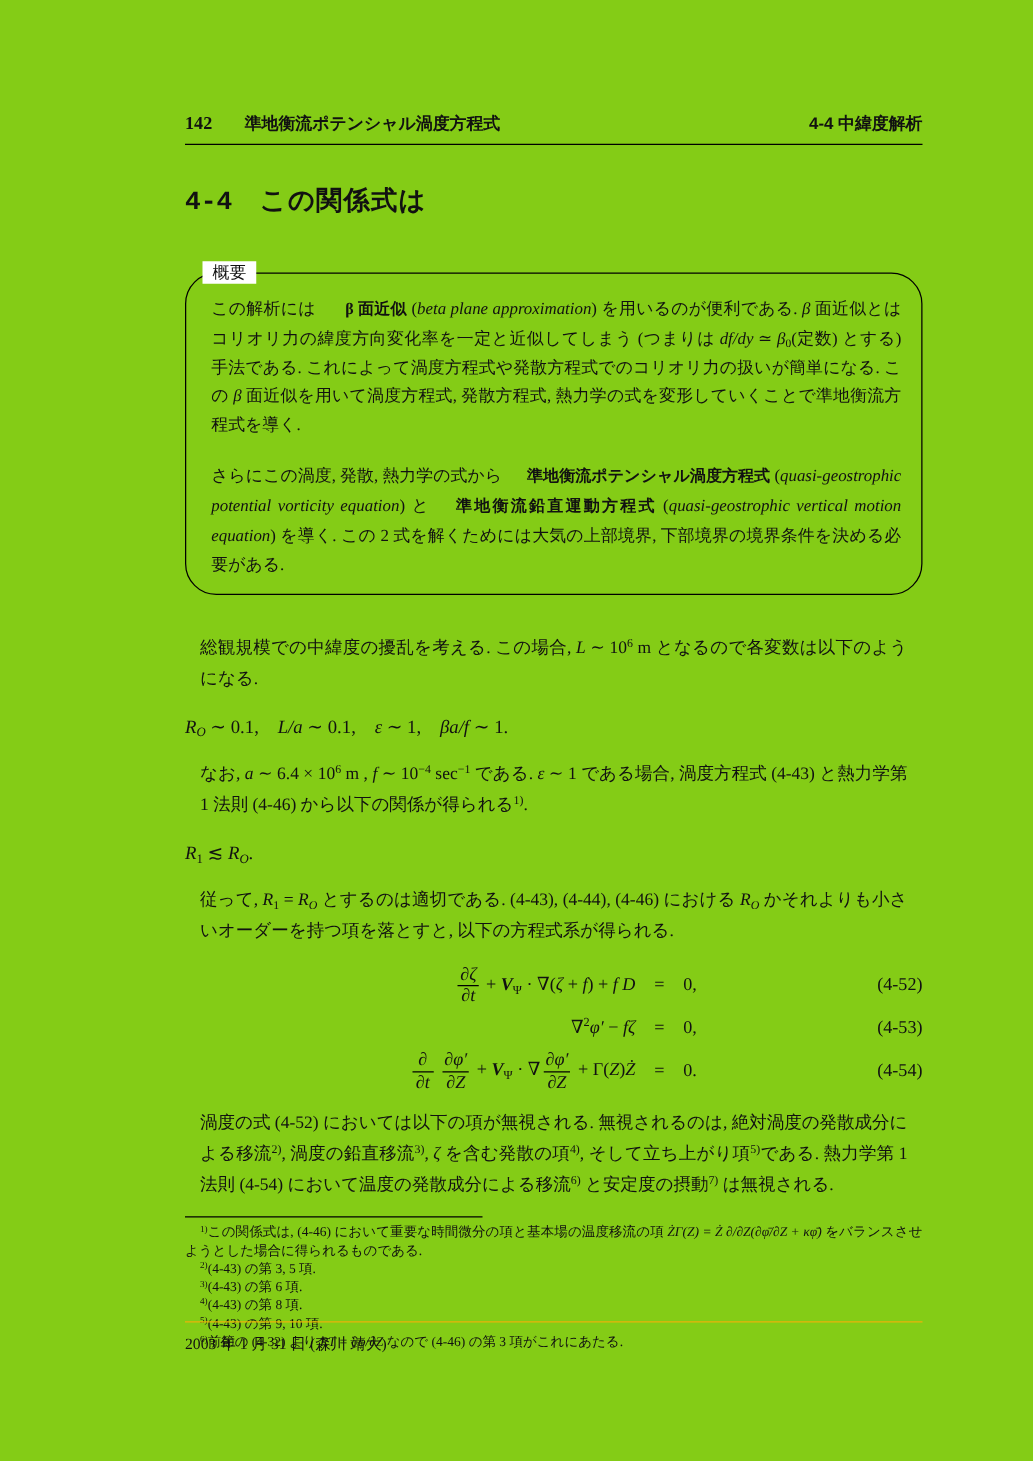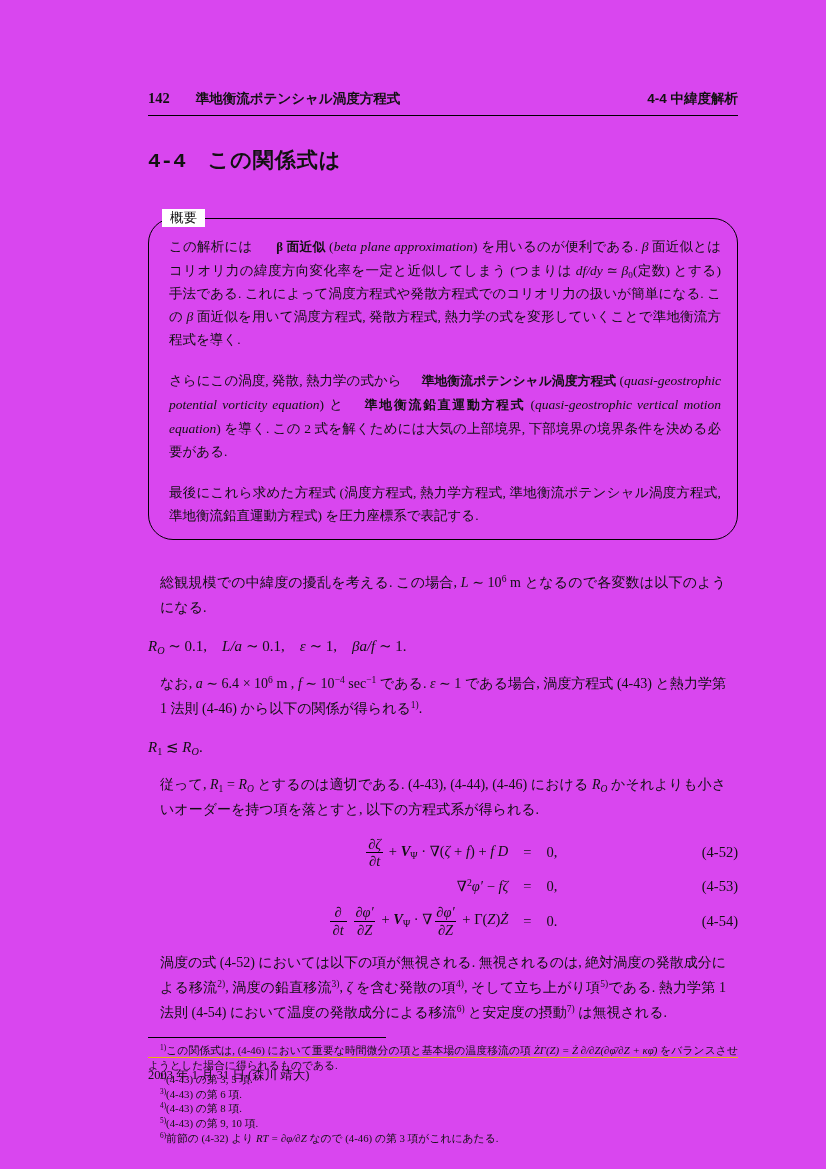--- a/index.html
+++ b/index.html
@@ -1,19 +1,19 @@
 <!DOCTYPE html>
 <html><head>
 <meta charset="utf-8">
 <style>
   html,body{margin:0;padding:0;background:#888;}
   .page{
     position:relative;
     width:826px;height:1169px;
-    background:#d946ef;
+    background:#84cc16;
     font-family:"Liberation Serif","DejaVu Serif",serif;
     color:#111;
     overflow:hidden;
     margin:0 auto;
   }
   .content{width:590px;margin-left:148px;padding-top:90px;}
 
   
   .header{
     display:flex;justify-content:space-between;align-items:baseline;
@@ -105,21 +105,20 @@
     </div>
 
     <h1 class="sec-title">
       <span class="secnum">4-4</span><span>この関係式は</span>
     </h1>
 
     <div class="abox">
       <span class="abox-label">概要</span>
       <p data-rich="box.p2"><span class="seg-n">この解析には </span><span class="seg-b">β 面近似</span><span class="seg-n"> (</span><span class="seg-i">beta plane approximation</span><span class="seg-n">) を用いるのが便利である. </span><span class="seg-i">β</span><span class="seg-n"> 面近似とはコリオリ力の緯度方向変化率を一定と近似してしまう (つまりは </span><span class="seg-i">df/dy</span><span class="seg-n"> ≃ </span><span class="seg-i">β</span><span class="seg-sub">0</span><span class="seg-n">(定数) とする) 手法である. これによって渦度方程式や発散方程式でのコリオリ力の扱いが簡単になる. この </span><span class="seg-i">β</span><span class="seg-n"> 面近似を用いて渦度方程式, 発散方程式, 熱力学の式を変形していくことで準地衡流方程式を導く.</span></p>
       <p data-rich="box.p3"><span class="seg-n">さらにこの渦度, 発散, 熱力学の式から</span><span class="seg-b">準地衡流ポテンシャル渦度方程式</span><span class="seg-n"> (</span><span class="seg-i">quasi-geostrophic potential vorticity equation</span><span class="seg-n">) と</span><span class="seg-b">準地衡流鉛直運動方程式</span><span class="seg-n"> (</span><span class="seg-i">quasi-geostrophic vertical motion equation</span><span class="seg-n">) を導く. この 2 式を解くためには大気の上部境界, 下部境界の境界条件を決める必要がある.</span></p>
-      <p data-rich="box.p4"><span class="seg-n">最後にこれら求めた方程式 (渦度方程式, 熱力学方程式, 準地衡流ポテンシャル渦度方程式, 準地衡流鉛直運動方程式) を圧力座標系で表記する.</span></p>
     </div>
 
     <p class="bodyp first" data-rich="body.p1"><span class="seg-n">総観規模での中緯度の擾乱を考える. この場合, </span><span class="seg-i">L</span><span class="seg-n"> ∼ 10</span><span class="seg-sup">6</span><span class="seg-n"> m となるので各変数は以下のようになる.</span></p>
 
     <div class="eq-center" data-rich="equations.scaling"><span class="seg-i">R</span><span class="seg-subi">O</span><span class="seg-n"> ∼ 0.1, </span><span class="seg-i">L/a</span><span class="seg-n"> ∼ 0.1, </span><span class="seg-i">ε</span><span class="seg-n"> ∼ 1, </span><span class="seg-i">βa/f</span><span class="seg-n"> ∼ 1.</span></div>
 
     <p class="bodyp" data-rich="body.p2"><span class="seg-n">なお, </span><span class="seg-i">a</span><span class="seg-n"> ∼ 6.4 × 10</span><span class="seg-sup">6</span><span class="seg-n"> m , </span><span class="seg-i">f</span><span class="seg-n"> ∼ 10</span><span class="seg-sup">−4</span><span class="seg-n"> sec</span><span class="seg-sup">−1</span><span class="seg-n"> である. </span><span class="seg-i">ε</span><span class="seg-n"> ∼ 1 である場合, 渦度方程式 (4-43) と熱力学第 1 法則 (4-46) から以下の関係が得られる</span><span class="seg-sup">1)</span><span class="seg-n">.</span></p>
 
     <div class="eq-center" data-rich="equations.rossby"><span class="seg-i">R</span><span class="seg-sub">1</span><span class="seg-n"> ≲ </span><span class="seg-i">R</span><span class="seg-subi">O</span><span class="seg-n">.</span></div>
 

